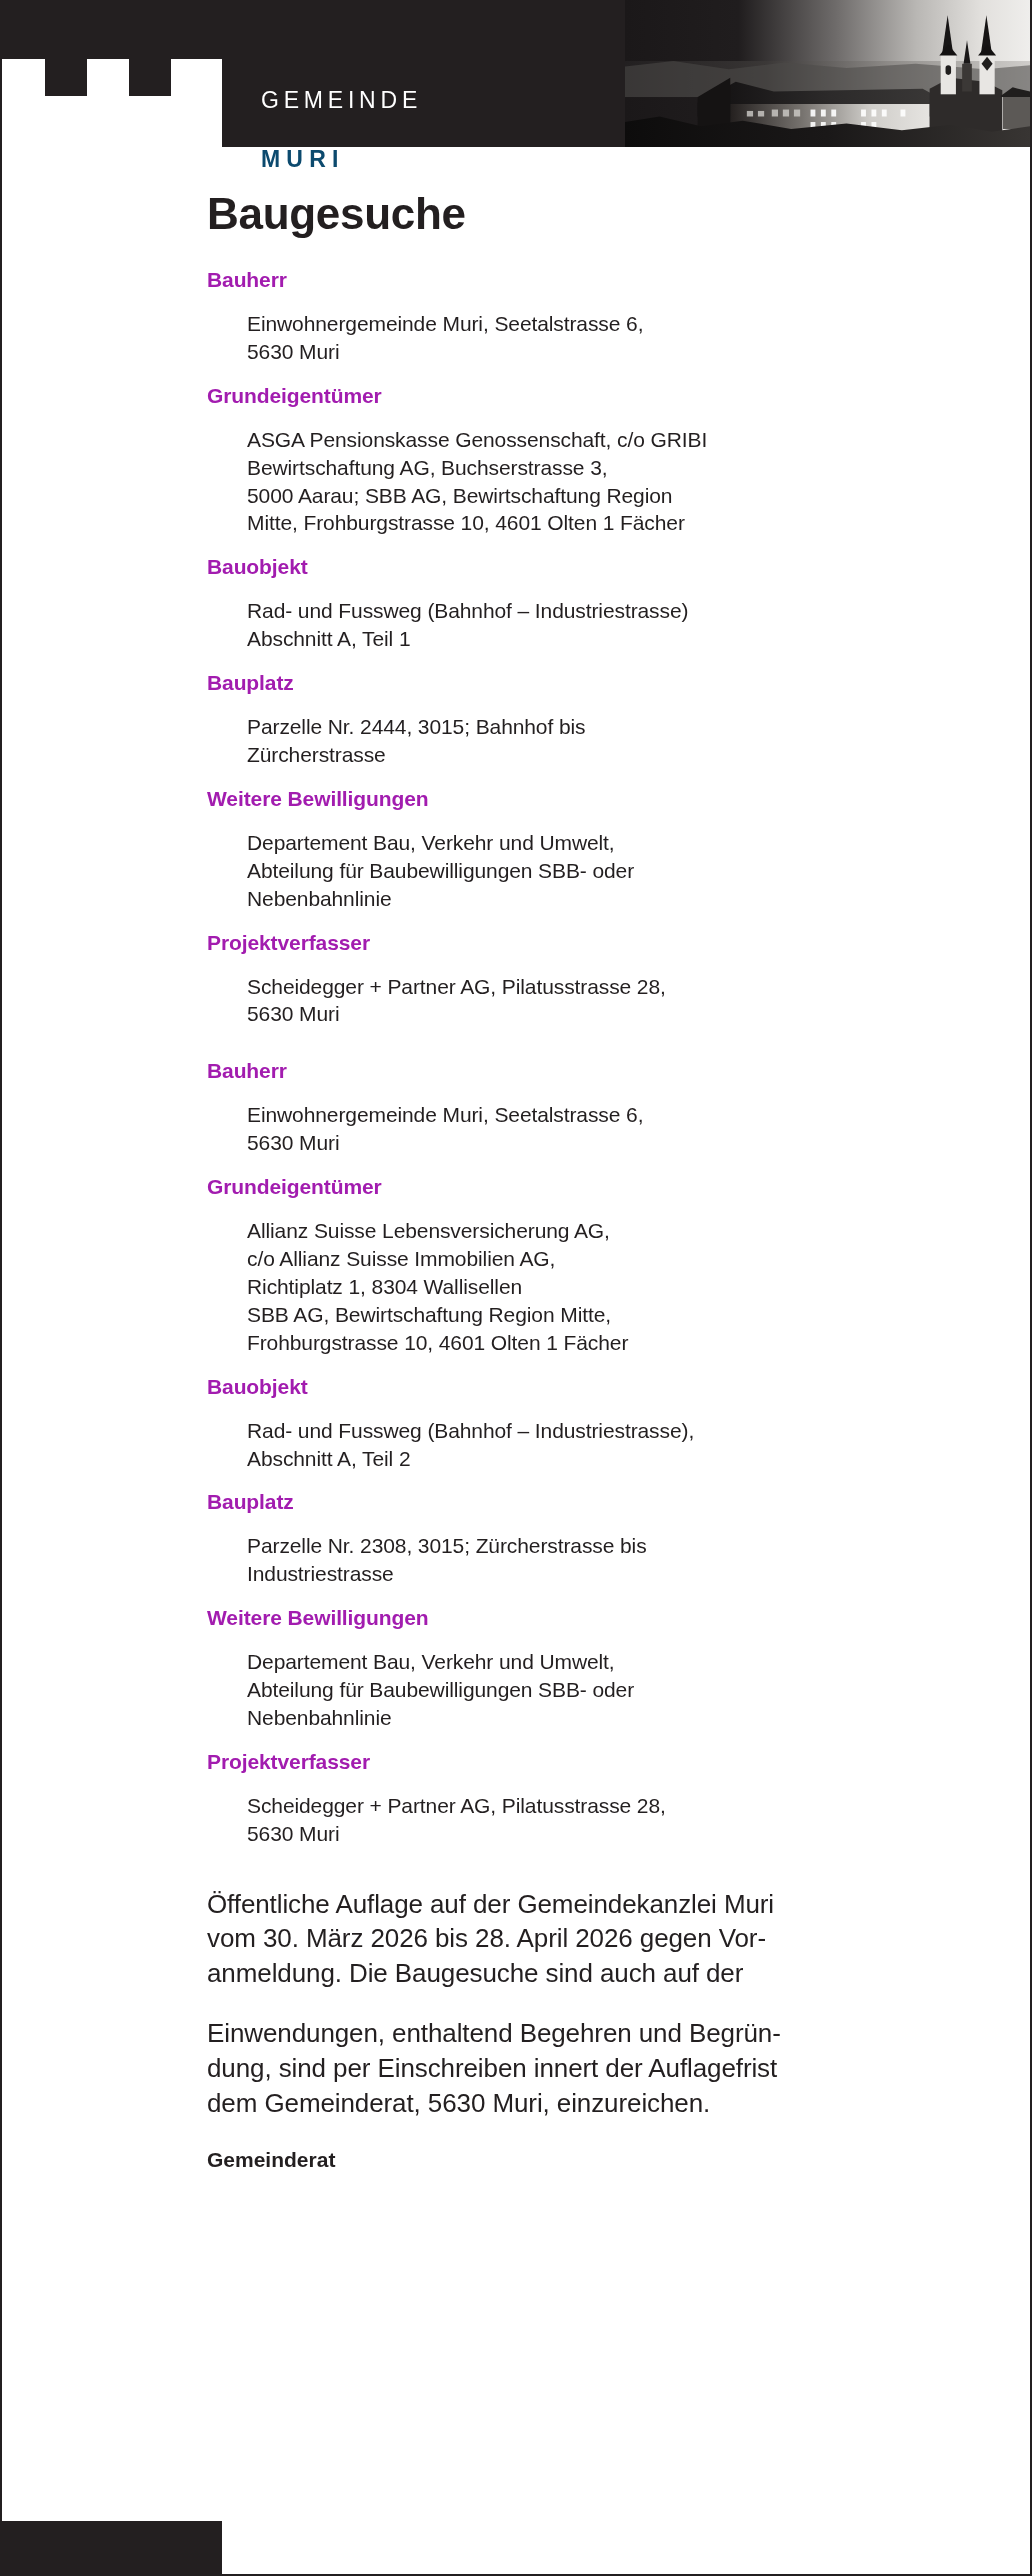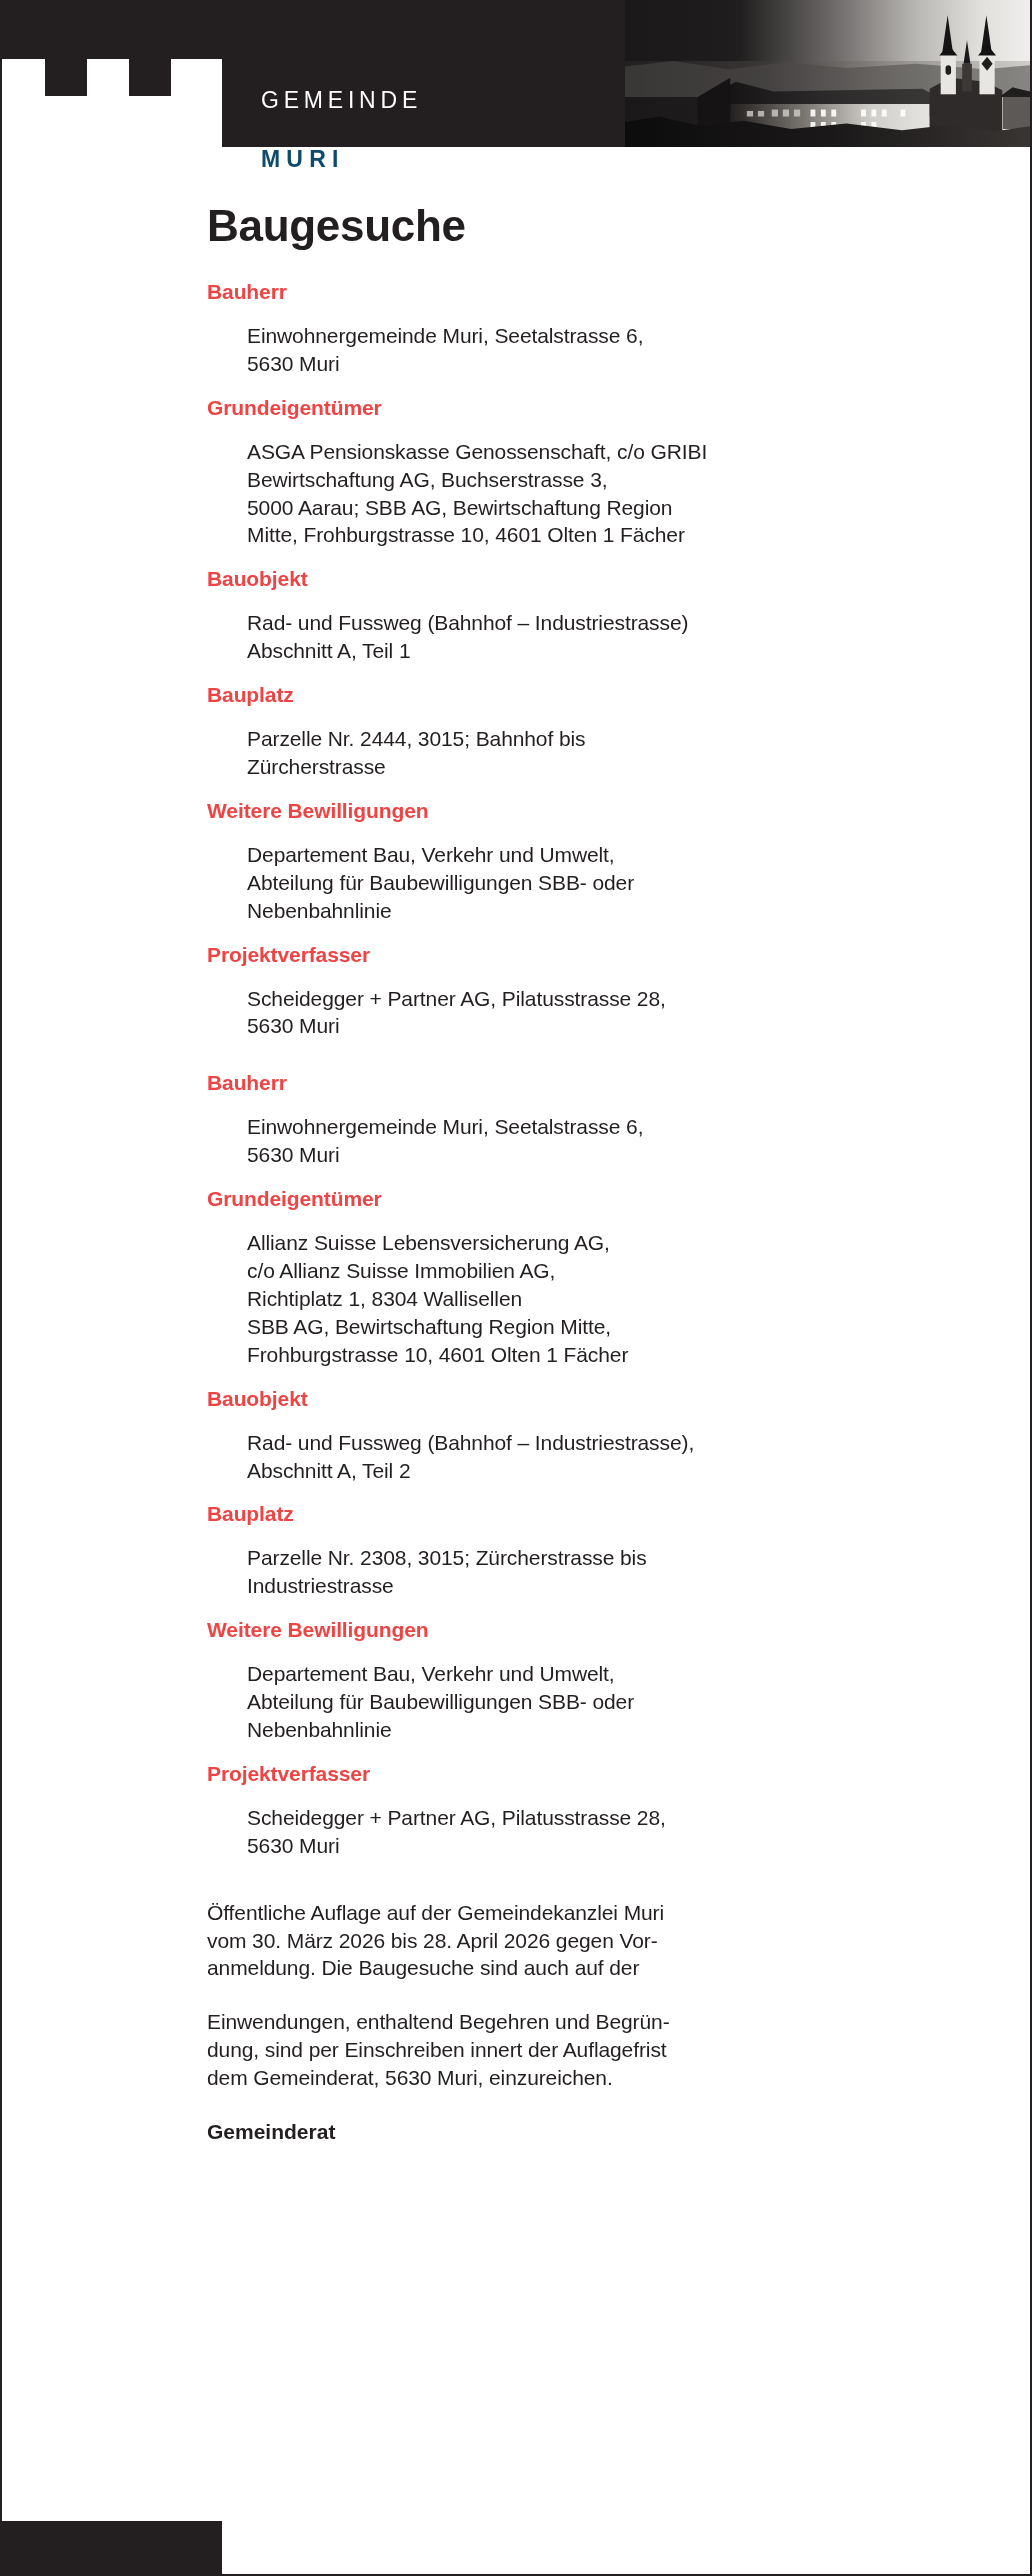--- a/index.html
+++ b/index.html
@@ -90,38 +90,38 @@
     height: 147px;
     overflow: hidden;
     background: #231f20;
   }
   .panorama svg { display: block; width: 100%; height: 100%; }
 
   
   .content {
     position: absolute;
     left: 205px;
-    top: 204px;
+    top: 192px;
     width: 775px;
   }
   .page-title {
     font-size: 44px;
     font-weight: 700;
     color: #231f20;
     letter-spacing: -0.3px;
     line-height: 1;
     margin: 0 0 30px 0;
   }
 
   .entry { margin-bottom: 29px; }
   .field { margin: 0; }
   .field-label {
     font-size: 21px;
     font-weight: 700;
-    color: #ef4444;
+    color: #a21caf;
     line-height: 1.33;
     letter-spacing: -0.1px;
   }
   .field-values {
     margin: 16px;
     padding: 0;
     list-style: none;
   }
   .field-value {
     font-size: 21px;
@@ -131,21 +131,21 @@
     padding-left: 24px;
     letter-spacing: -0.1px;
     white-space: nowrap;
   }
 
   .notice {
     margin-top: 39px;
   }
   .notice p {
     margin: 0 0 26px 0;
-    font-size: 21px;
+    font-size: 26px;
     line-height: 1.33;
     color: #231f20;
     letter-spacing: -0.1px;
   }
   .notice p .ln { display: block; white-space: nowrap; }
   .signature {
     font-size: 21px;
     font-weight: 700;
     color: #231f20;
     line-height: 1.33;

